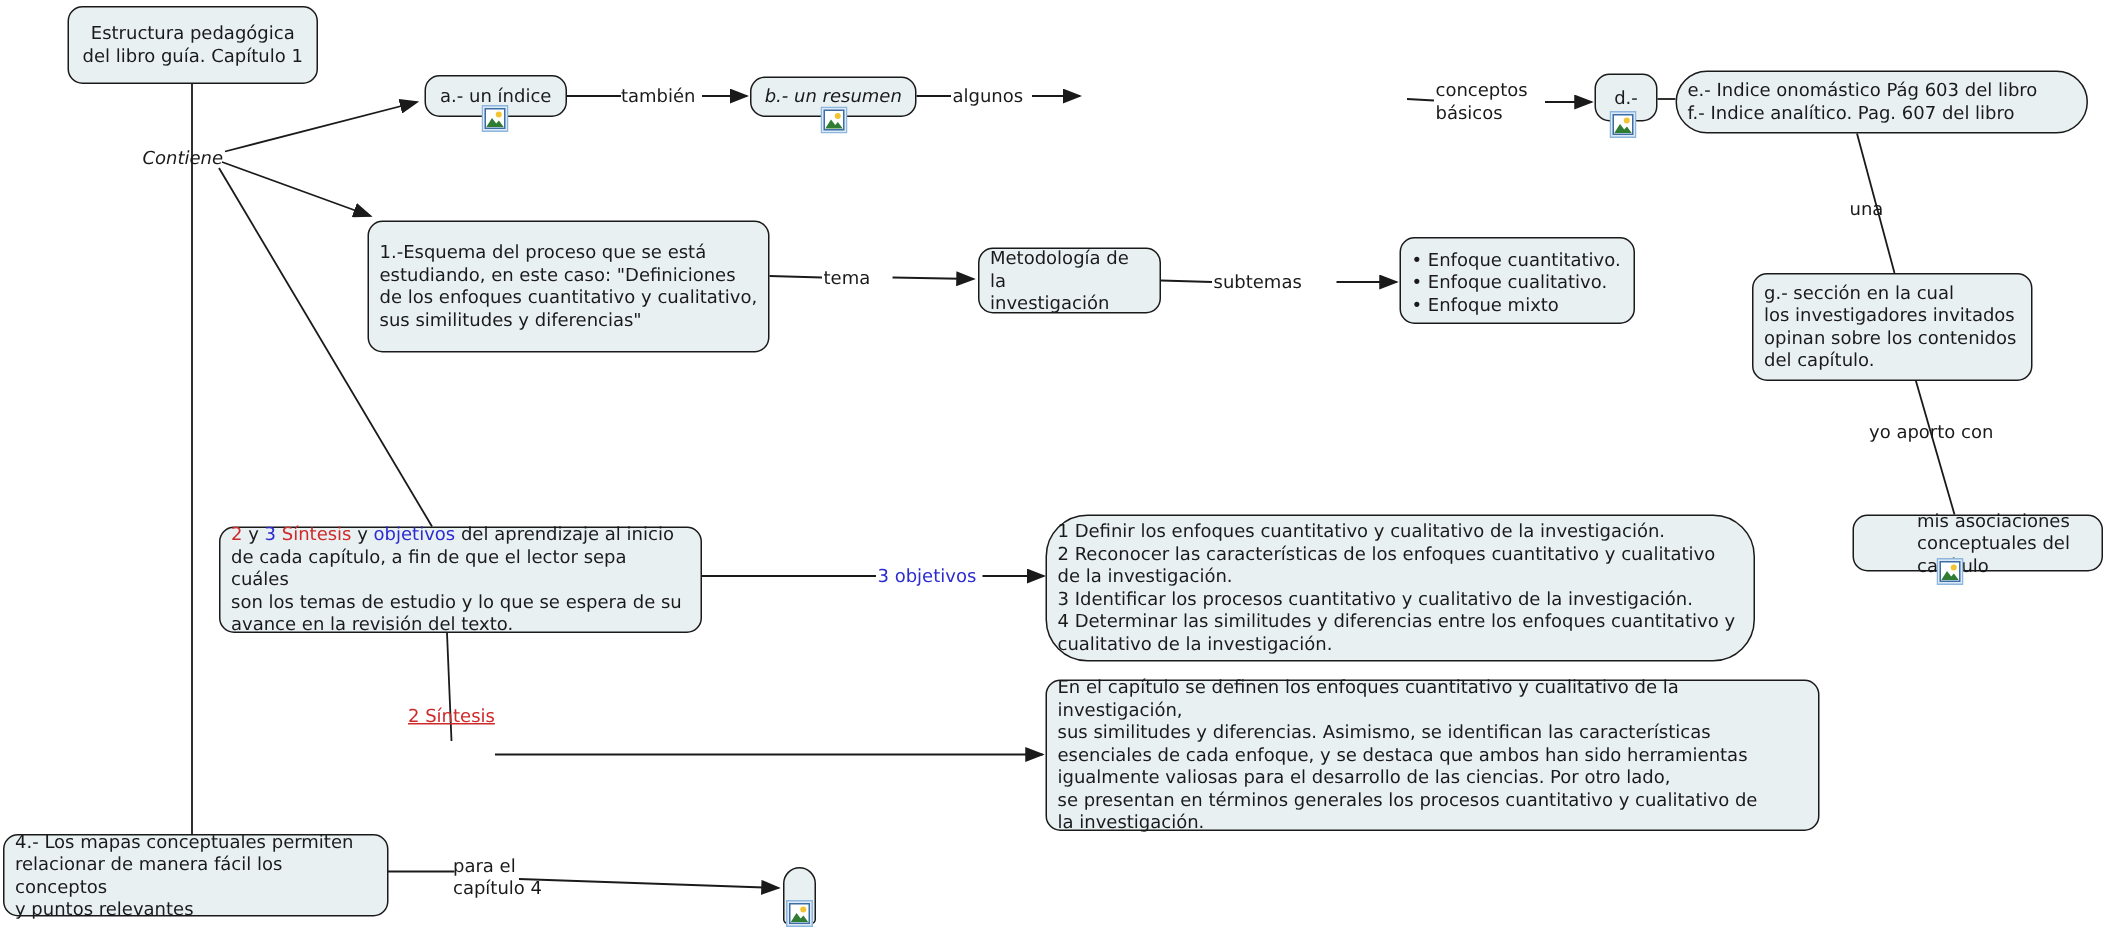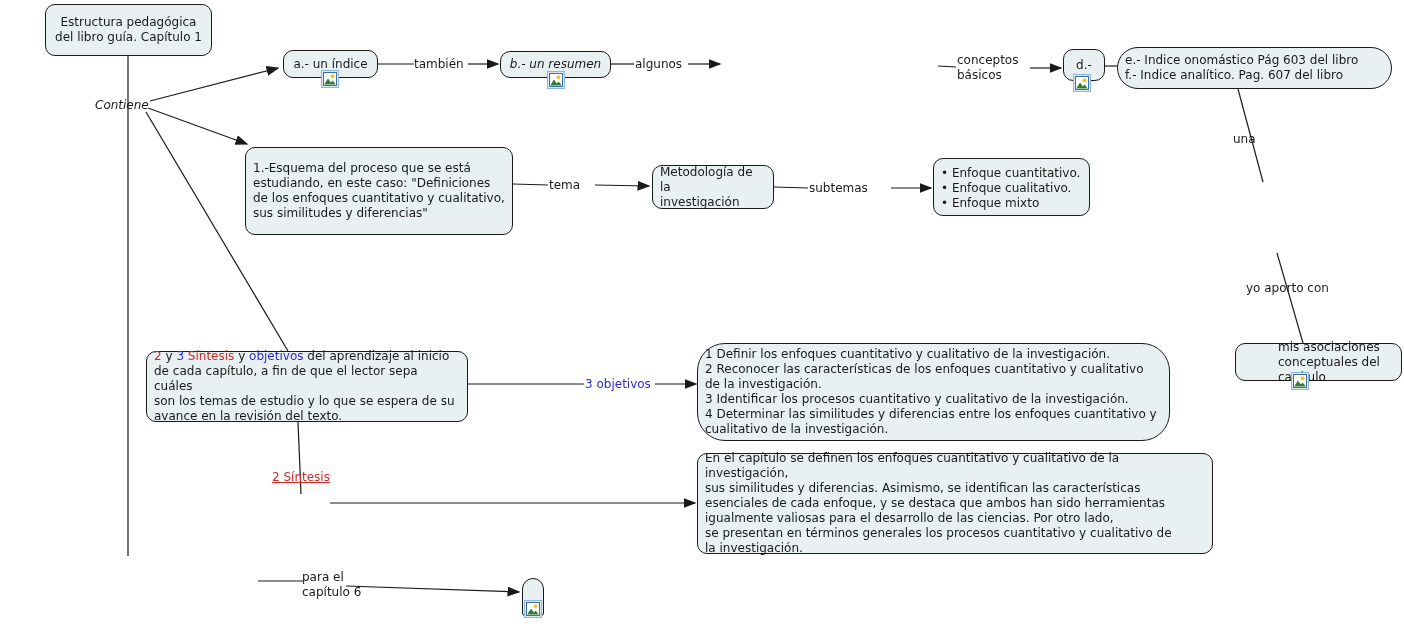--- a/index.html
+++ b/index.html
@@ -107,20 +107,26 @@
     <span class="txt">Metodología de la
 investigación</span>
   </div>
 
   <div class="node" style="left:933px;top:158px;width:157px;height:58px;align-items:flex-end;">
     <span class="txt">• Enfoque cuantitativo.
 • Enfoque cualitativo.
 • Enfoque mixto</span>
   </div>
 
+  <div class="node" style="left:1168px;top:182px;width:187px;height:72px;">
+    <span class="txt">g.- sección en la cual
+los investigadores invitados
+opinan sobre los contenidos
+del capítulo.</span>
+  </div>
 
   <div class="node" style="left:146px;top:351px;width:322px;height:71px;">
     <span class="txt"><span class="c-red">2</span><span> y </span><span class="c-blue">3</span><span>  </span><span class="c-red">Síntesis</span><span> y </span><span class="c-blue">objetivos</span><span> del aprendizaje al inicio
 de cada capítulo, a fin de que el lector sepa cuáles
 son los temas de estudio y lo que se espera de su
 avance en la revisión del texto.</span></span>
   </div>
 
   <div class="node" style="left:697px;top:343px;width:473px;height:98px;border-radius:28px;">
     <span class="txt">1 Definir los enfoques cuantitativo y cualitativo de la investigación.
@@ -138,36 +144,41 @@
 igualmente valiosas para el desarrollo de las ciencias. Por otro lado,
 se presentan en términos generales los procesos cuantitativo y cualitativo de
 la investigación.</span>
   </div>
 
   <div class="node" style="left:1235px;top:343px;width:167px;height:38px;padding-left:42px;">
     <span class="txt">mis asociaciones
 conceptuales del capítulo</span>
   </div>
 
+  <div class="node" style="left:2px;top:556px;width:257px;height:55px;">
+    <span class="txt">4.- Los mapas conceptuales permiten
+relacionar de manera fácil los conceptos
+y puntos relevantes</span>
+  </div>
 
   <div class="node pill" style="left:522px;top:578px;width:22px;height:38px;"></div>
 
   <div class="label" style="left:95px;top:98px;width:60px;font-style:italic;">Contiene</div>
   <div class="label" style="left:414px;top:57px;width:54px;">también</div>
   <div class="label" style="left:635px;top:57px;width:53px;">algunos</div>
   <div class="label" style="left:957px;top:53px;width:72px;">conceptos
 básicos</div>
   <div class="label" style="left:549px;top:178px;width:45px;">tema</div>
   <div class="label" style="left:809px;top:181px;width:80px;">subtemas</div>
   <div class="label" style="left:1233px;top:132px;width:34px;">una</div>
   <div class="label" style="left:1246px;top:281px;width:88px;">yo aporto con</div>
   <div class="label c-blue" style="left:585px;top:377px;width:69px;">3 objetivos</div>
   <div class="label c-red" style="left:272px;top:470px;width:58px;text-decoration:underline;">2 Síntesis</div>
   <div class="label" style="left:302px;top:570px;width:68px;">para el
-capítulo 6</div>
+capítulo 4</div>
 
   <svg class="rsrc" style="left:321px;top:70px;" viewBox="0 0 18 18" xmlns="http://www.w3.org/2000/svg">
     <rect x="0.5" y="0.5" width="17" height="17" fill="#dceaf8" stroke="#8fb6dd"></rect>
     <rect x="2.5" y="2.5" width="13" height="13" fill="#ffffff" stroke="#3c6ea5"></rect>
     <circle cx="11.5" cy="6.3" r="2" fill="#f2c431"></circle>
     <path d="M3.2 14.6 L7 8.6 L9.8 12.4 L11.6 10.4 L14.8 14.6 Z" fill="#2e7d32"></path>
   </svg>
   <svg class="rsrc" style="left:547px;top:71px;" viewBox="0 0 18 18" xmlns="http://www.w3.org/2000/svg">
     <rect x="0.5" y="0.5" width="17" height="17" fill="#dceaf8" stroke="#8fb6dd"></rect>
     <rect x="2.5" y="2.5" width="13" height="13" fill="#ffffff" stroke="#3c6ea5"></rect>

